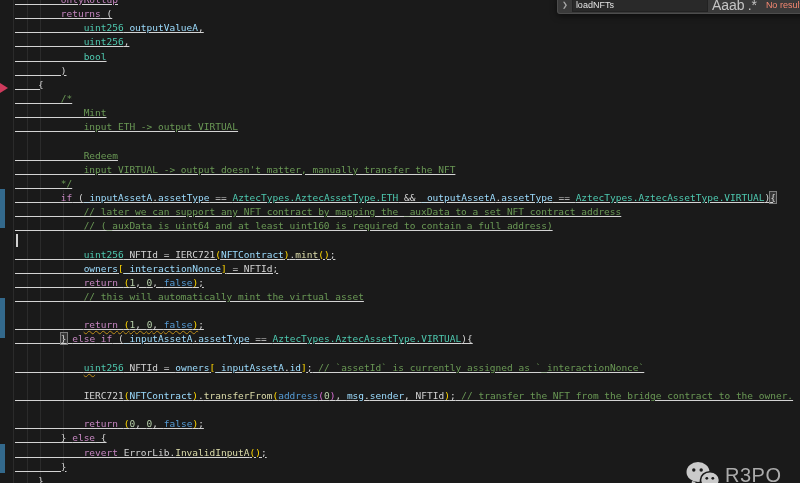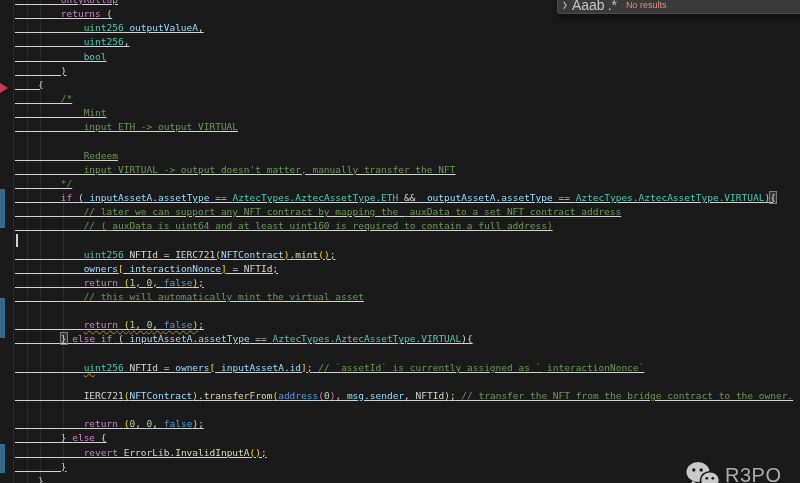--- a/index.html
+++ b/index.html
@@ -62,20 +62,21 @@
   <div class="gbar" style="top:444px;height:29px"></div>
 
   <div class="arrow"></div>
 
   <div id="code"><div class="ln"><span class="kw">        onlyRollup</span></div><div class="ln"><span class="kw">        returns</span><span class="pln"> (</span></div><div class="ln"><span class="type">            uint256</span><span class="var"> outputValueA</span><span class="pln">,</span></div><div class="ln"><span class="type">            uint256</span><span class="pln">,</span></div><div class="ln"><span class="type">            bool</span></div><div class="ln"><span class="pln">        )</span></div><div class="ln"><span class="pln">    {</span></div><div class="ln"><span class="cmt">        /*</span></div><div class="ln"><span class="cmt">            Mint</span></div><div class="ln"><span class="cmt">            input ETH -&gt; output VIRTUAL</span></div><div class="ln"></div><div class="ln"><span class="cmt">            Redeem</span></div><div class="ln"><span class="cmt">            input VIRTUAL -&gt; output doesn't matter, manually transfer the NFT</span></div><div class="ln"><span class="cmt">        */</span></div><div class="ln"><span class="kw">        if</span><span class="pln"> (</span><span class="var">_inputAssetA</span><span class="pln">.</span><span class="var">assetType</span><span class="pln"> == </span><span class="type">AztecTypes.AztecAssetType.ETH</span><span class="pln"> &amp;&amp; </span><span class="var">_outputAssetA</span><span class="pln">.</span><span class="var">assetType</span><span class="pln"> == </span><span class="type">AztecTypes.AztecAssetType.VIRTUAL</span><span class="pln">)</span><span class="boxed">{</span></div><div class="ln"><span class="cmt">            // later we can support any NFT contract by mapping the _auxData to a set NFT contract address</span></div><div class="ln"><span class="cmt">            // (_auxData is uint64 and at least uint160 is required to contain a full address)</span></div><div class="ln"></div><div class="ln"><span class="type">            uint256</span><span class="pln"> NFTId = IERC721</span><span class="gold">(</span><span class="var">NFTContract</span><span class="gold">)</span><span class="pln">.</span><span class="fn">mint</span><span class="gold">()</span><span class="pln">;</span></div><div class="ln"><span class="var">            owners</span><span class="gold">[</span><span class="var">_interactionNonce</span><span class="gold">]</span><span class="pln"> = NFTId;</span></div><div class="ln"><span class="kw">            return</span><span class="pln"> </span><span class="gold">(</span><span class="num">1</span><span class="pln">, </span><span class="num">0</span><span class="pln">, </span><span class="kwb">false</span><span class="gold">)</span><span class="pln">;</span></div><div class="ln"><span class="cmt">            // this will automatically mint the virtual asset</span></div><div class="ln"></div><div class="ln"><span class="pln">            </span><span class="kw wavy">return</span><span class="pln wavy"> </span><span class="gold wavy">(</span><span class="num wavy">1</span><span class="pln wavy">, </span><span class="num wavy">0</span><span class="pln wavy">, </span><span class="kwb wavy">false</span><span class="gold wavy">)</span><span class="pln">;</span></div><div class="ln"><span class="pln">        </span><span class="boxed">}</span><span class="pln"> </span><span class="kw">else</span><span class="pln"> </span><span class="kw">if</span><span class="pln"> (</span><span class="var">_inputAssetA</span><span class="pln">.</span><span class="var">assetType</span><span class="pln"> == </span><span class="type">AztecTypes.AztecAssetType.VIRTUAL</span><span class="pln">)</span><span class="pln">{</span></div><div class="ln"></div><div class="ln"><span class="pln">            </span><span class="type wavy">ui</span><span class="type">nt256</span><span class="pln"> NFTId = </span><span class="var">owners</span><span class="gold">[</span><span class="var">_inputAssetA</span><span class="pln">.</span><span class="var">id</span><span class="gold">]</span><span class="pln">;</span><span class="cmt"> // `assetId` is currently assigned as `_interactionNonce`</span></div><div class="ln"></div><div class="ln"><span class="pln">            IERC721</span><span class="gold">(</span><span class="var">NFTContract</span><span class="gold">)</span><span class="pln">.</span><span class="fn">transferFrom</span><span class="gold">(</span><span class="kwb">address</span><span class="pink">(</span><span class="num">0</span><span class="pink">)</span><span class="pln">, </span><span class="var">msg</span><span class="pln">.</span><span class="var">sender</span><span class="pln">, NFTId</span><span class="gold">)</span><span class="pln">;</span><span class="cmt"> // transfer the NFT from the bridge contract to the owner.</span></div><div class="ln"></div><div class="ln"><span class="kw">            return</span><span class="pln"> </span><span class="gold">(</span><span class="num">0</span><span class="pln">, </span><span class="num">0</span><span class="pln">, </span><span class="kwb">false</span><span class="gold">)</span><span class="pln">;</span></div><div class="ln"><span class="pln">        } </span><span class="kw">else</span><span class="pln"> {</span></div><div class="ln"><span class="kw">            revert</span><span class="pln"> ErrorLib.</span><span class="fn">InvalidInputA</span><span class="gold">()</span><span class="pln">;</span></div><div class="ln"><span class="pln">        }</span></div><div class="ln"><span class="pln">    }</span></div></div>
 
   <div class="cursor"></div>
 
   <div class="find">
     <span class="chev">❯</span>
+    <input type="text" readonly="" value="loadNFTs" style="">
     <span class="tog">Aa</span>
     <span class="tog ww">ab</span>
     <span class="tog">.*</span>
     <span class="res">No results</span>
   </div>
 
   <div class="wm">
     <svg width="34" height="28" viewBox="0 0 34 28">
       <ellipse cx="12" cy="11" rx="11.5" ry="10" fill="#d4d4d4"></ellipse>
       <circle cx="7.8" cy="9" r="1.7" fill="#1a1a1a"></circle>

